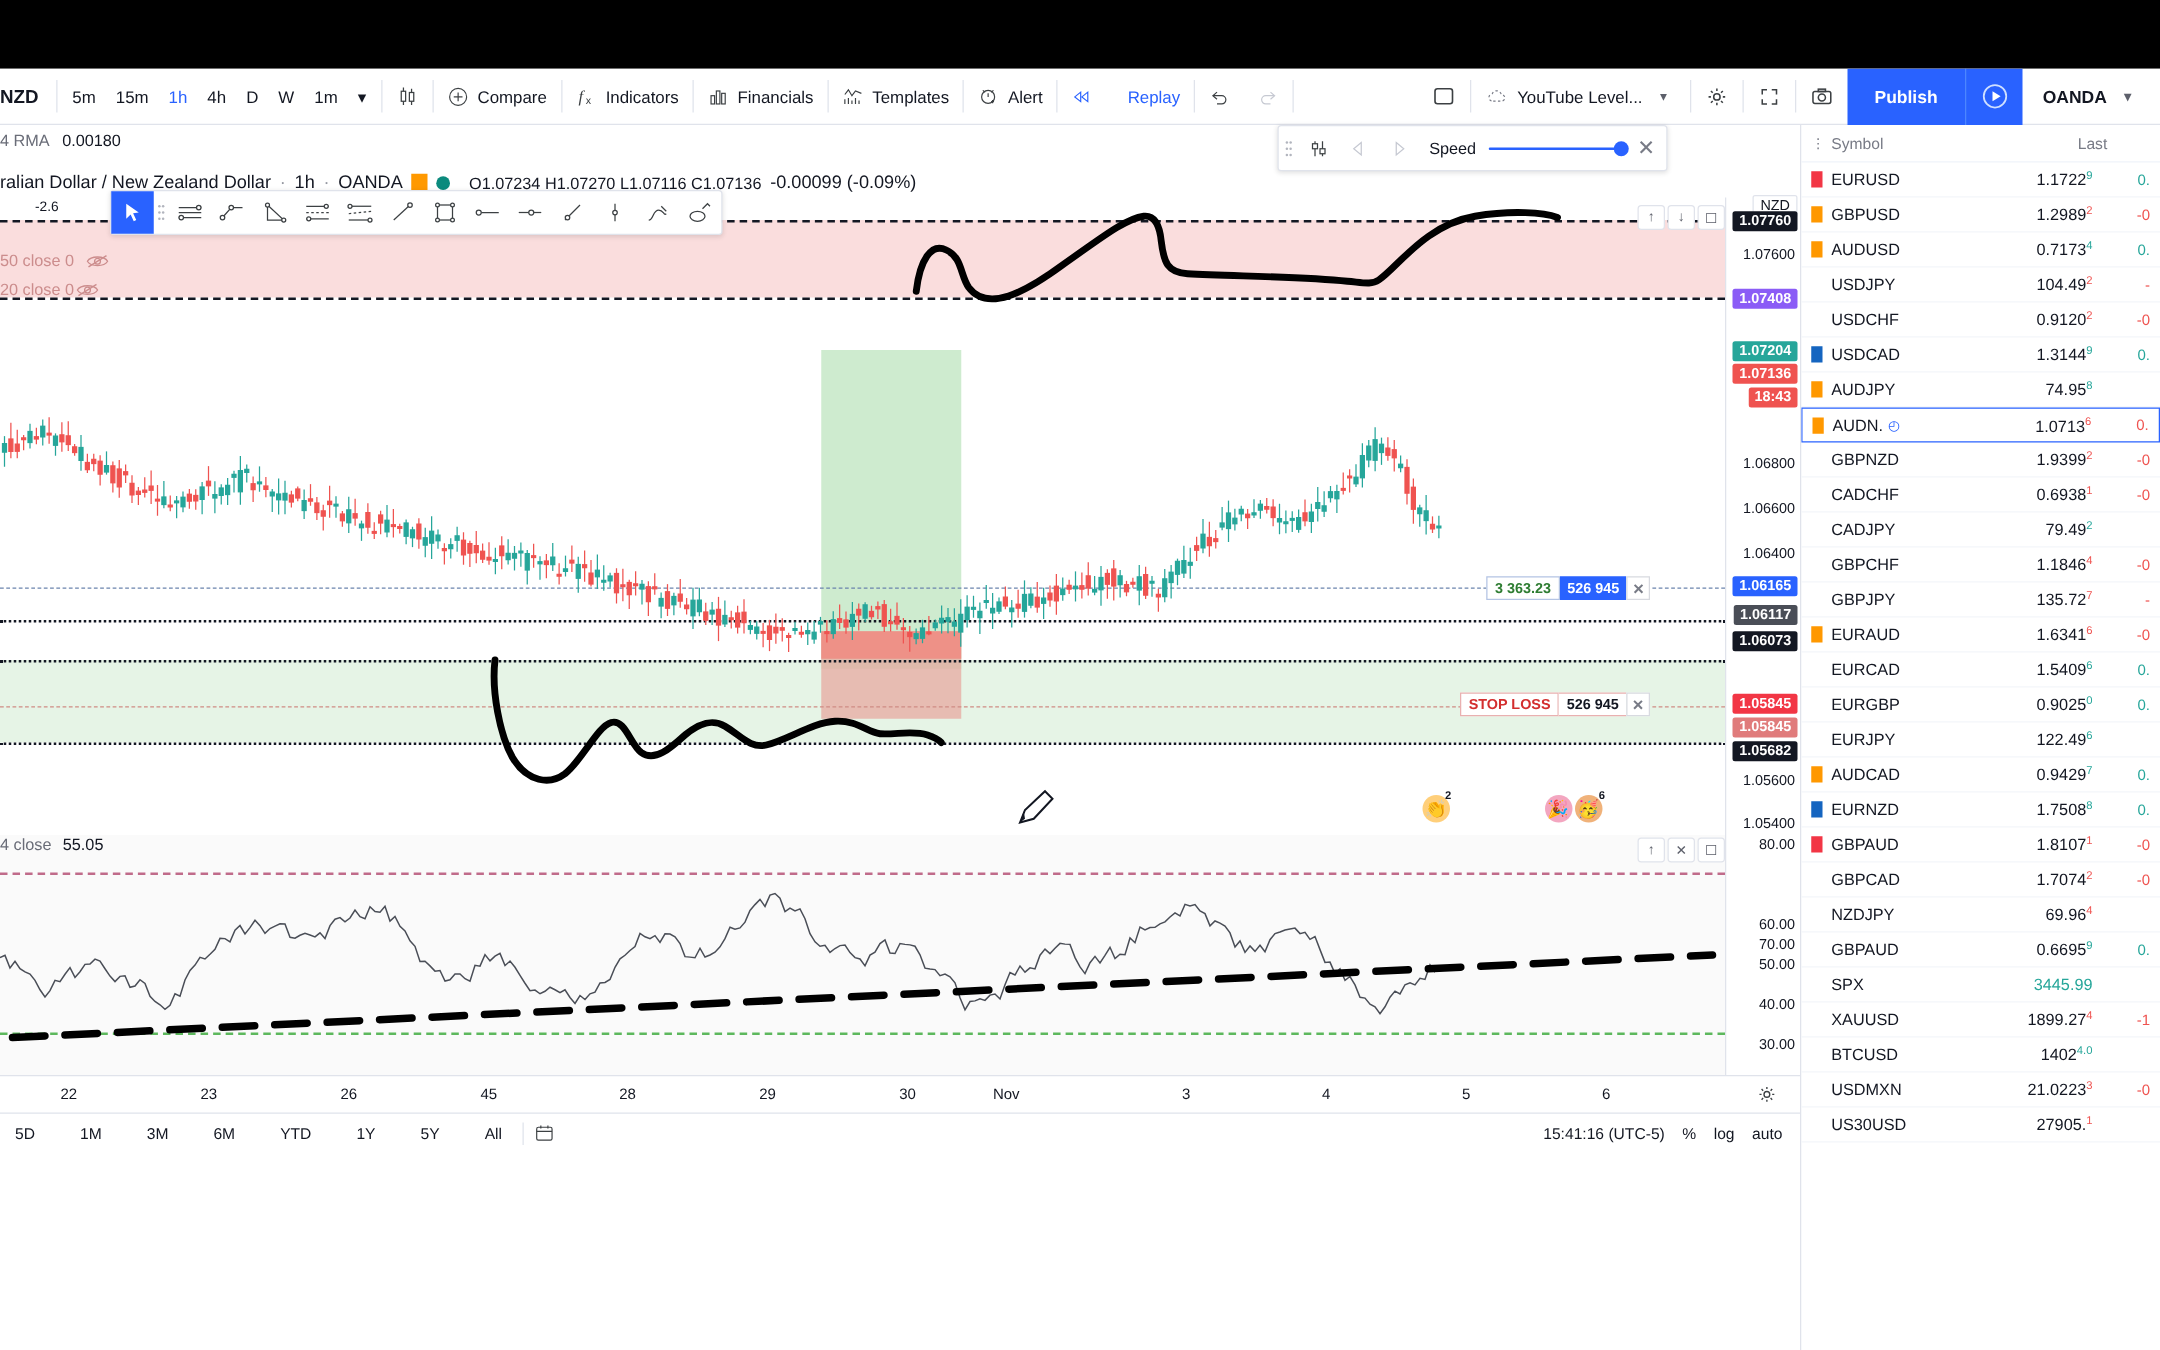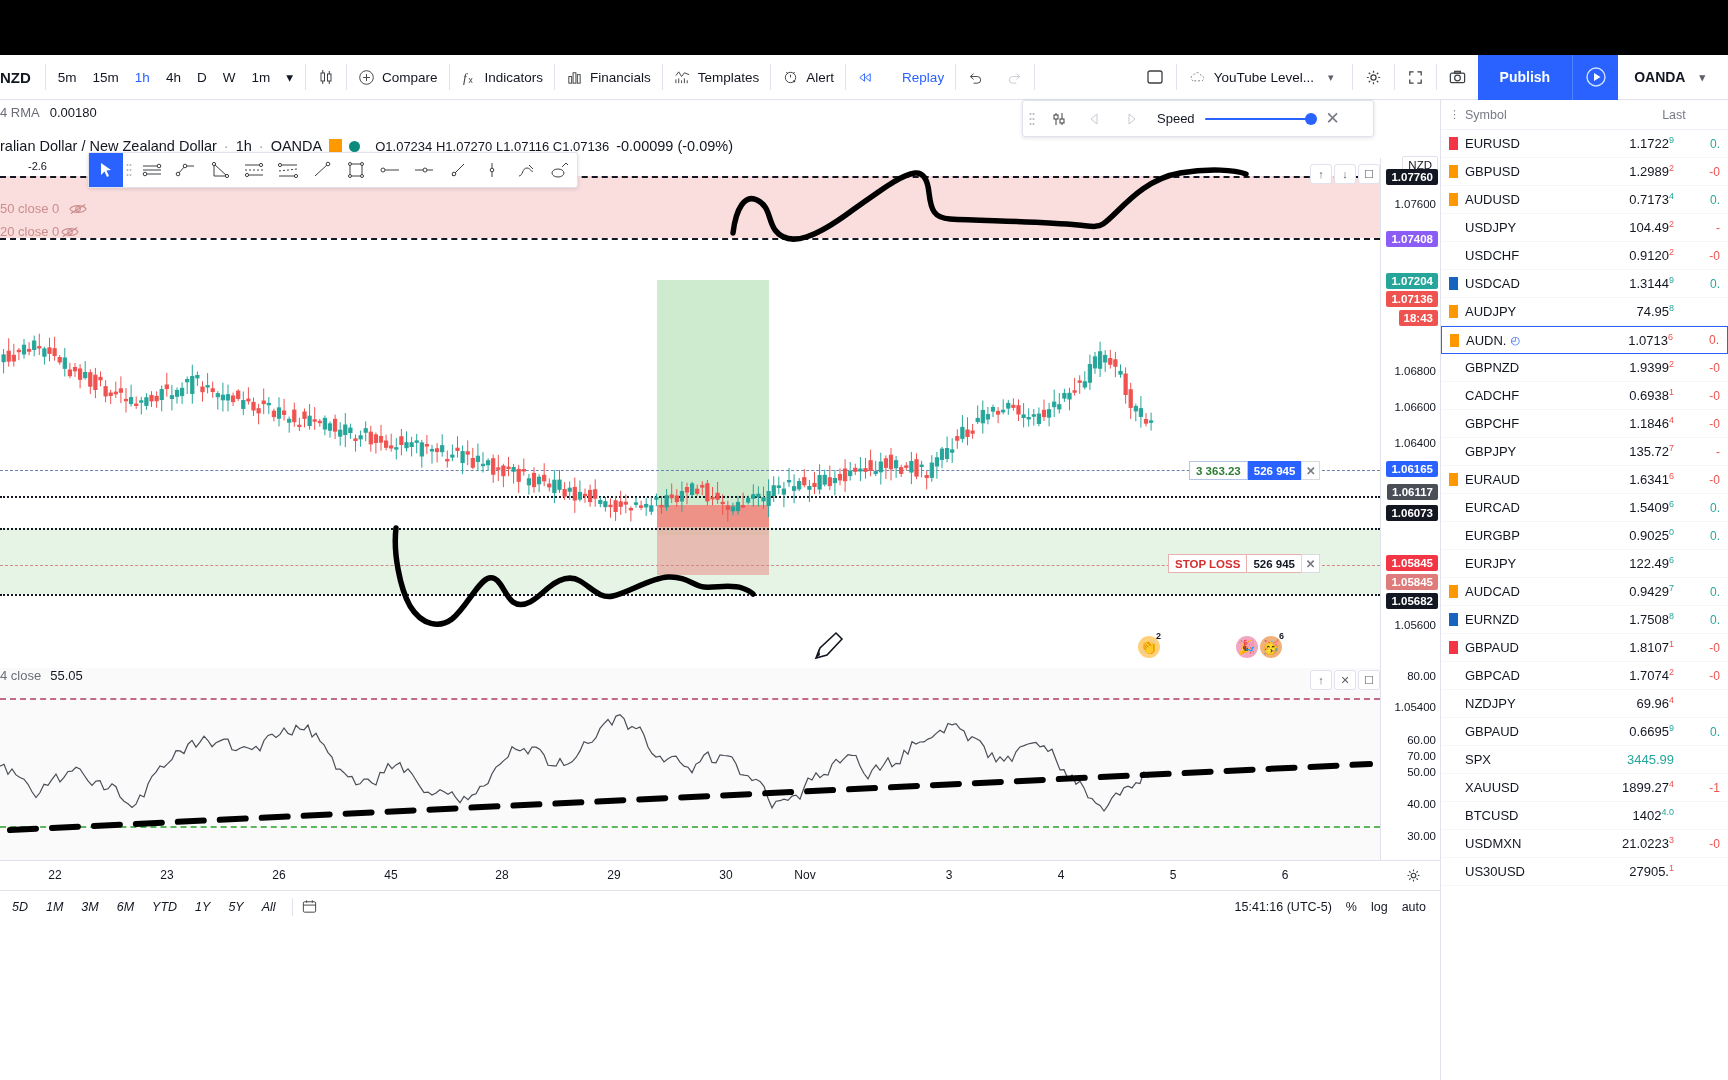--- a/index.html
+++ b/index.html
@@ -83,21 +83,21 @@
   }
   .draw-tb .dt {
     width:34px; height:34px; display:flex; align-items:center; justify-content:center;
     cursor:pointer; color:#3c4043;
   }
   .draw-tb .dt.sel { background:#2962ff; }
   .dt-grip { width:12px; height:34px; display:flex; align-items:center; justify-content:center; }
 
   
   .replay-bar {
-    position:absolute; left:1022px; top:100px; width:352px; height:37px;
+    position:absolute; left:1022px; top:100px; width:312px; height:37px;
     background:#fff; border:1px solid #e0e3eb; border-radius:3px;
     display:flex; align-items:center; box-shadow:0 1px 4px rgba(0,0,0,.12);
     z-index:45;
   }
   .rb-grip { width:18px; height:37px; display:flex; align-items:center; justify-content:center; }
   .rb-btn { width:36px; height:37px; display:flex; align-items:center; justify-content:center; cursor:pointer; color:#3c4043; }
   .rb-btn.dis { color:#c6c9d2; }
   .rb-speed { font-size:13px; color:#131722; margin-left:8px; margin-right:10px; }
   .rb-slider { position:relative; width:110px; height:18px; display:flex; align-items:center; }
   .rb-track { width:110px; height:2px; background:#2962ff; border-radius:2px; }
@@ -135,21 +135,21 @@
   }
   .ta-lbl { position:absolute; top:7px; transform:translateX(-50%); }
   .ta-gear { position:absolute; right:18px; top:6px; cursor:pointer; color:#3c4043; }
 
   
   .bottom-bar {
     position:absolute; left:0; top:890px; width:1440px; height:32px;
     border-top:1px solid #e0e3eb; background:#fff;
     display:flex; align-items:center; font-size:12.5px; color:#131722;
   }
-  .bb-tf { display:flex; align-items:center; gap:2px; padding-left:4px;font-style:italic; }
+  .bb-tf { display:flex; align-items:center; gap:20px; padding-left:4px; }
   .bb-tf span { padding:4px 8px; cursor:pointer; border-radius:3px; }
   .bb-sep { width:1px; height:18px; background:#e0e3eb; margin:0 8px; }
   .bb-right { margin-left:auto; display:flex; align-items:center; gap:14px; padding-right:14px; }
   .bb-right span { cursor:pointer; }
 
   
   .pane-ctl {
     position:absolute; display:flex; gap:2px; z-index:30;
   }
   .pane-ctl div {
@@ -1157,21 +1157,21 @@
     <div class="pa-lbl" style="top:207px;">1.06800</div>
     <div class="pa-lbl" style="top:243px;">1.06600</div>
     <div class="pa-lbl" style="top:279px;">1.06400</div>
     <div class="pa-tag" style="top:303px; background:#2962ff;">1.06165</div>
     <div class="pa-tag" style="top:326px; background:#4a4e57;">1.06117</div>
     <div class="pa-tag" style="top:347px; background:#131722;">1.06073</div>
     <div class="pa-tag" style="top:397px; background:#f23645;">1.05845</div>
     <div class="pa-tag" style="top:416px; background:#e07b7b;">1.05845</div>
     <div class="pa-tag" style="top:435px; background:#131722;">1.05682</div>
     <div class="pa-lbl" style="top:461px;">1.05600</div>
-    <div class="pa-lbl" style="top:495px;margin-top:48px;">1.05400</div>
+    <div class="pa-lbl" style="top:495px;">1.05400</div>
 
     <div class="pa-lbl" style="top:512px;">80.00</div>
     <div class="pa-lbl" style="top:544px;margin-top:48px;">70.00</div>
     <div class="pa-lbl" style="top:576px;">60.00</div>
     <div class="pa-lbl" style="top:608px;">50.00</div>
     <div class="pa-lbl" style="top:640px;">40.00</div>
     <div class="pa-lbl" style="top:672px;">30.00</div>
   </div>
 
   <div class="time-axis">
@@ -1285,20 +1285,26 @@
           <span class="wl-chg dn">-0</span>
         </div>
         <div class="wl-row">
           <span class="wl-flag"></span>
           <span class="wl-sym">CADCHF</span>
           <span class="wl-last">0.6938<span class="sup dn">1</span></span>
           <span class="wl-chg dn">-0</span>
         </div>
         <div class="wl-row">
           <span class="wl-flag"></span>
+          <span class="wl-sym">CADJPY</span>
+          <span class="wl-last">79.49<span class="sup up">2</span></span>
+          <span class="wl-chg up"></span>
+        </div>
+        <div class="wl-row">
+          <span class="wl-flag"></span>
           <span class="wl-sym">GBPCHF</span>
           <span class="wl-last">1.1846<span class="sup dn">4</span></span>
           <span class="wl-chg dn">-0</span>
         </div>
         <div class="wl-row">
           <span class="wl-flag"></span>
           <span class="wl-sym">GBPJPY</span>
           <span class="wl-last">135.72<span class="sup dn">7</span></span>
           <span class="wl-chg dn">-</span>
         </div>

